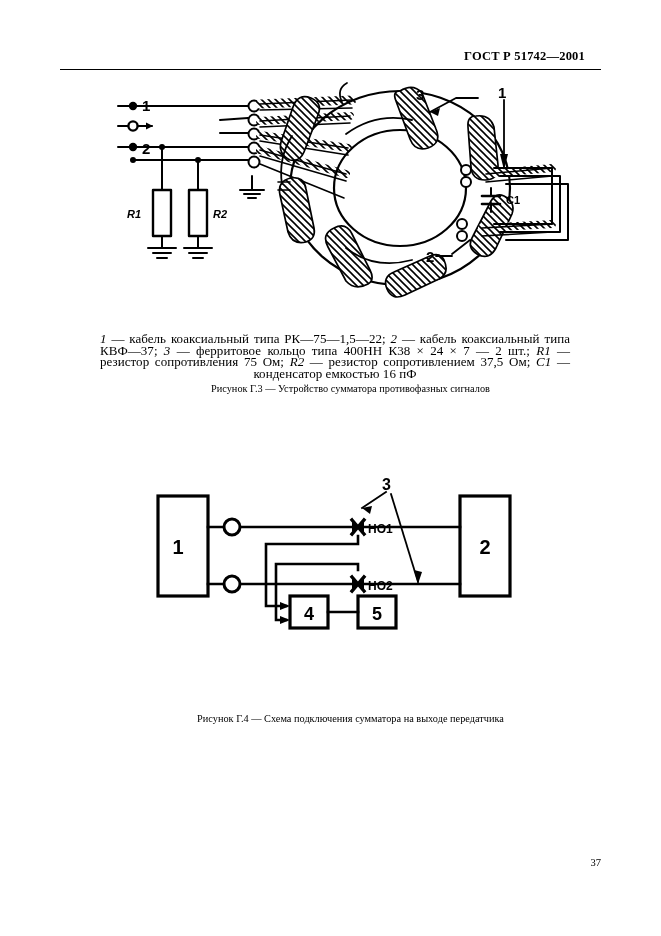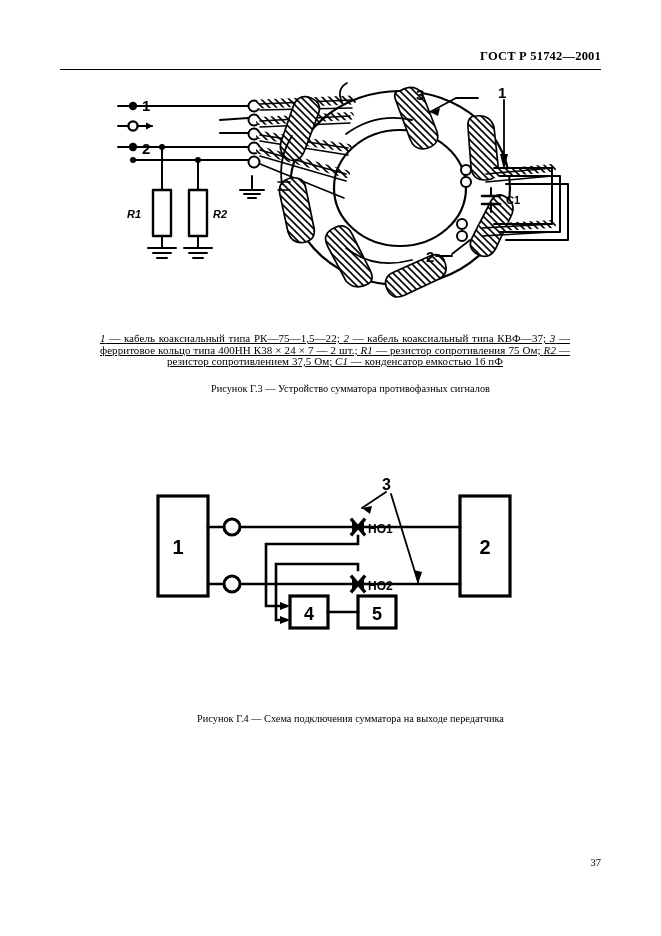--- a/index.html
+++ b/index.html
@@ -19,21 +19,21 @@
     position: absolute;
     left: 0; top: 0;
     width: 661px;
     height: 936px;
     background: #fff;
   }
 
   
   .header {
     position: absolute;
-    left: 60px;
+    left: 44px;
     top: 46px;
     width: 541px;
     text-align: right;
   }
   .header-title {
     font-size: 12.5px;
     font-weight: bold;
     letter-spacing: 0.2px;
     display: inline-block;
   }
@@ -42,26 +42,25 @@
     left: 60px;
     top: 69px;
     width: 541px;
     height: 1px;
     background: #000;
   }
 
   
   .legend {
     position: absolute;
-    font-size: 11px;
+    font-size: 13px;
     line-height: 11.6px;
     text-align: justify;
     text-align-last: center;
     letter-spacing: 0.05px;
-    text-decoration: underline;
   }
   .legend i { font-style: italic; }
   .fig-caption {
     position: absolute;
     width: 661px;
     left: 0;
     text-align: center;
     font-size: 10.3px;
     padding-left: 20px;
   }

